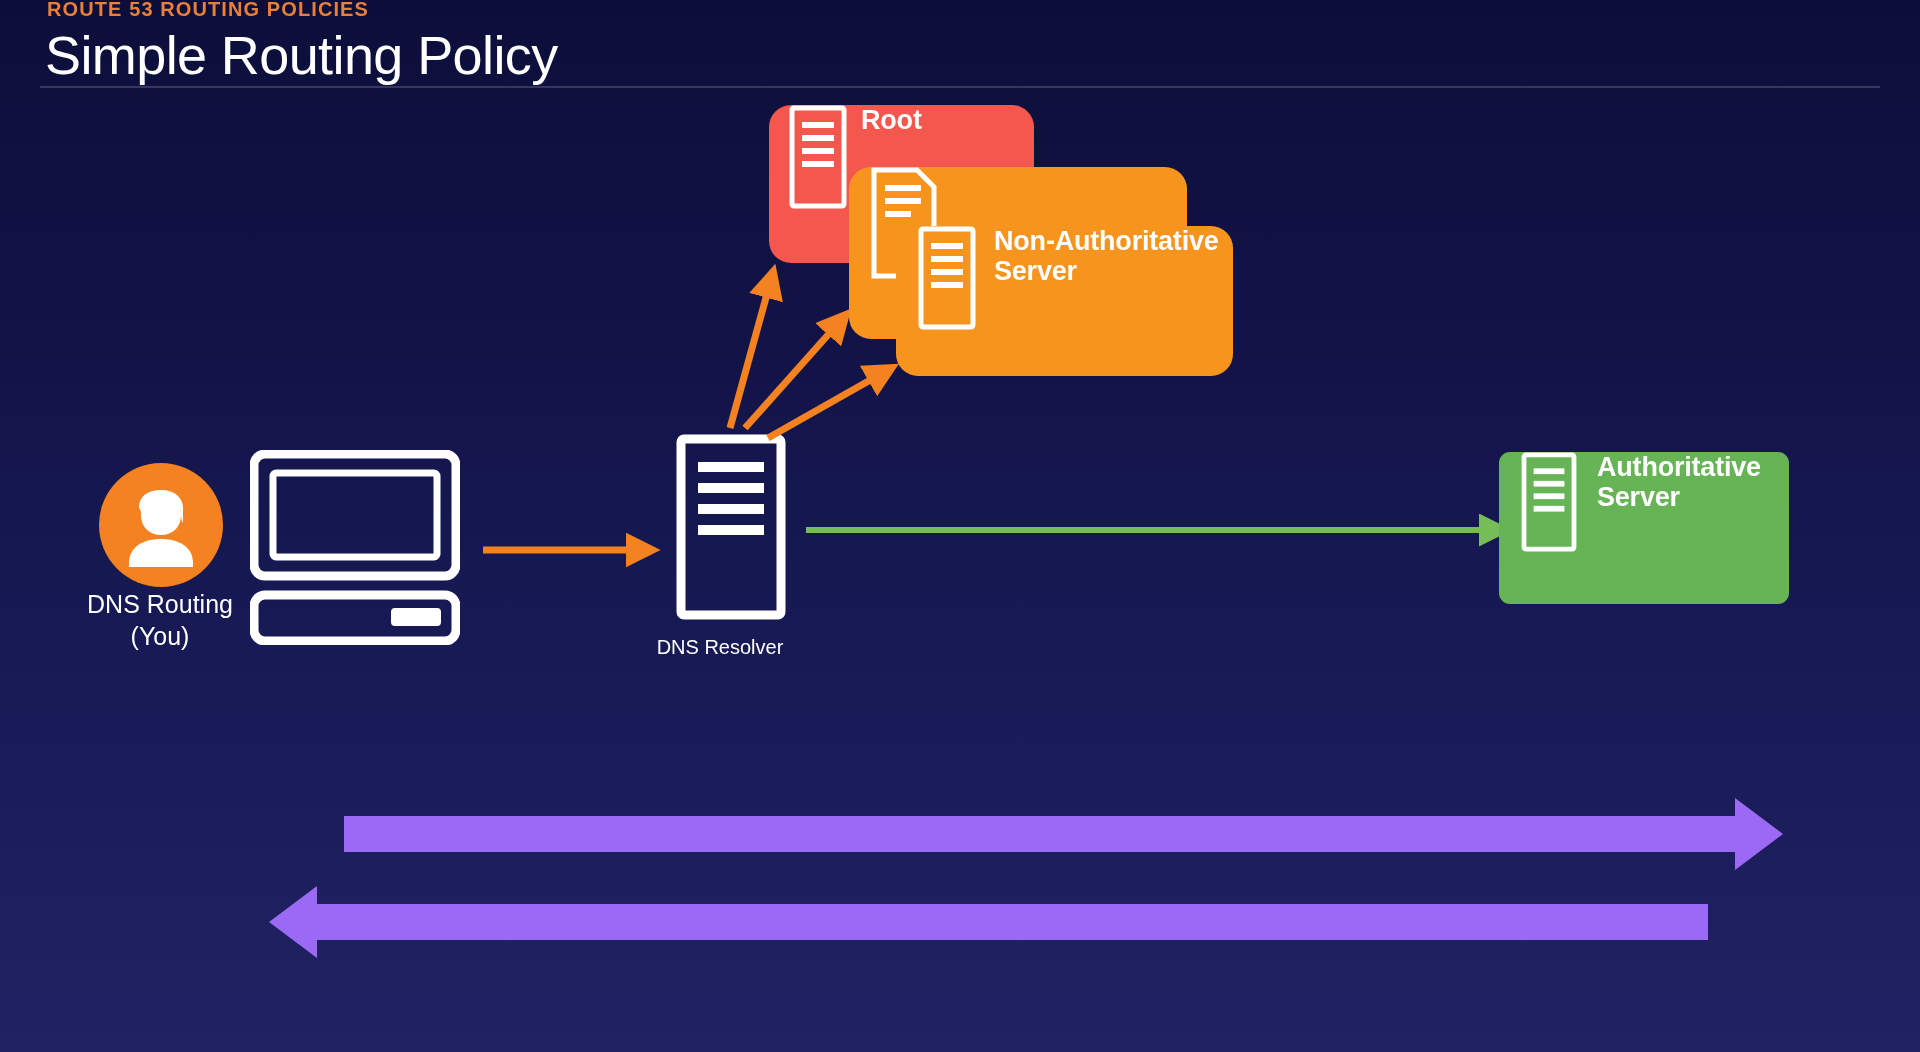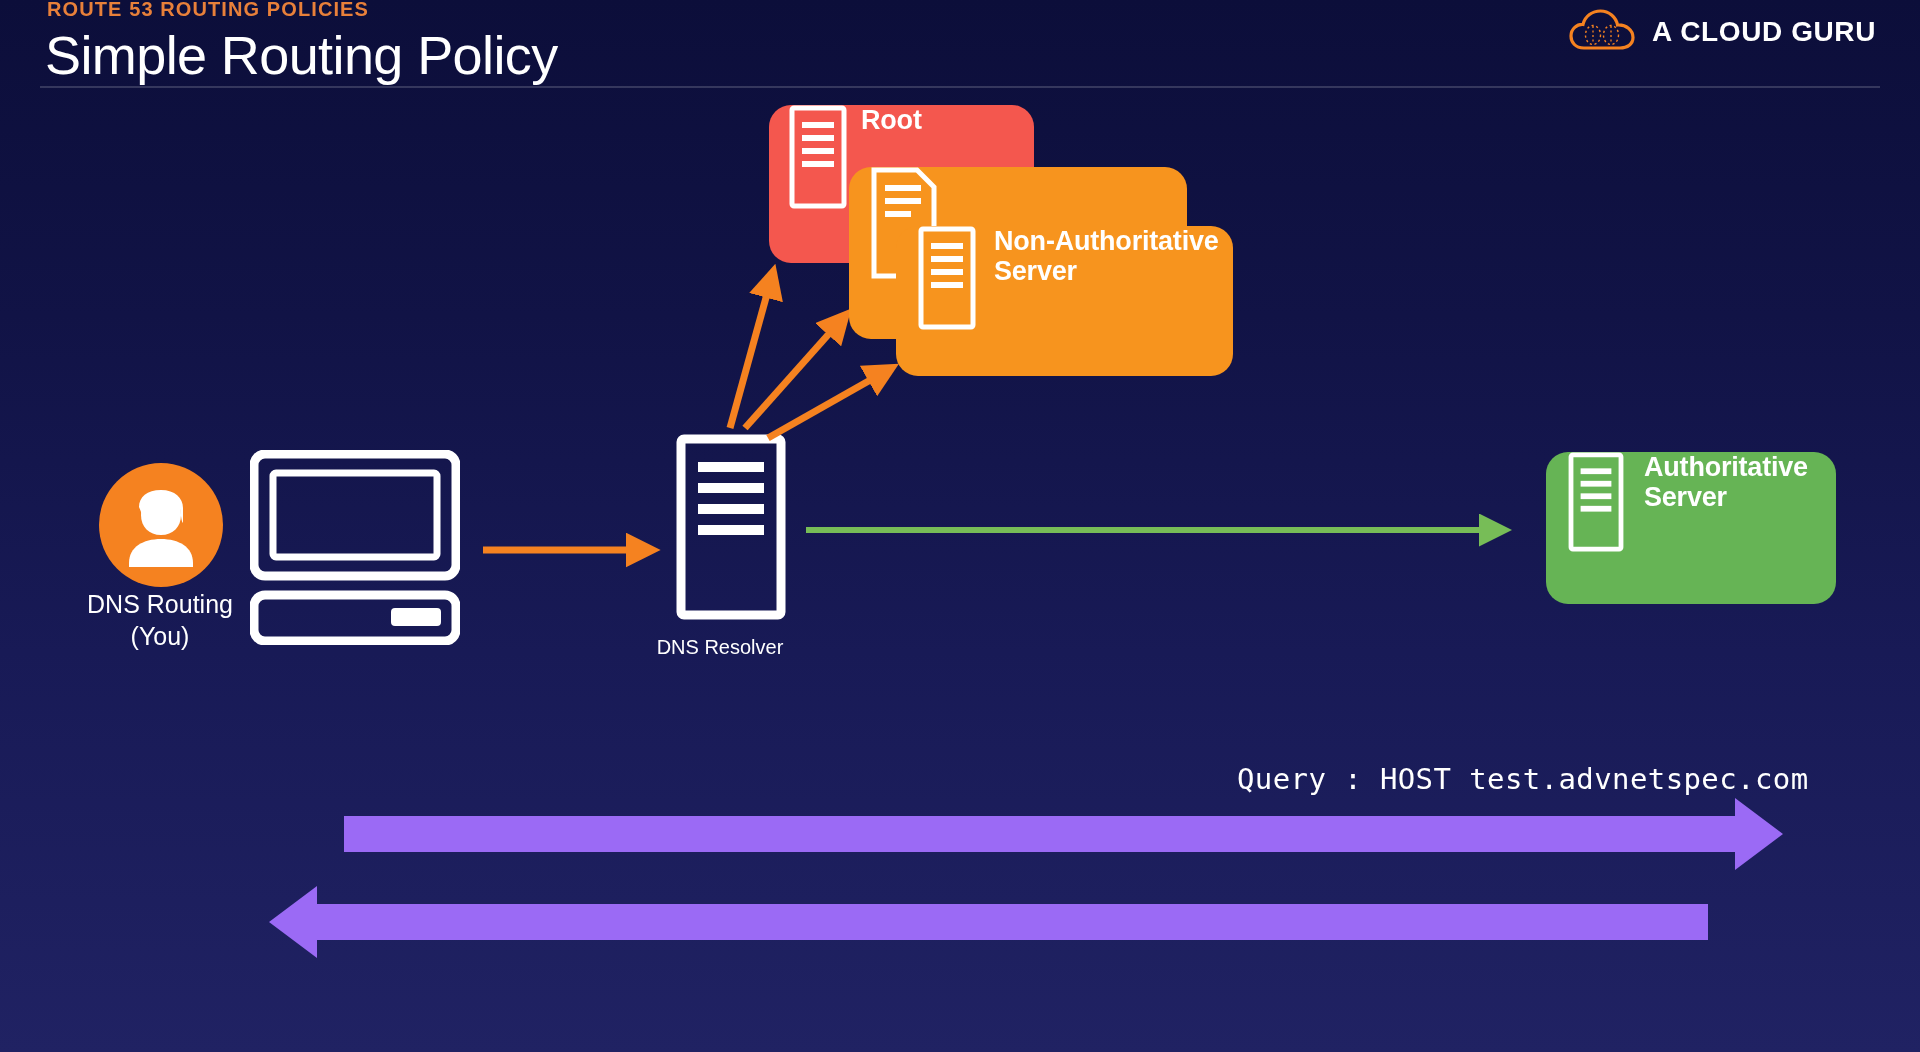--- a/index.html
+++ b/index.html
@@ -95,26 +95,27 @@
   }
   #card-nonauth {
     left: 896px; top: 226px;
     width: 337px; height: 150px;
     background: #f7941e;
     padding-left: 22px;
     gap: 18px;
     z-index: 4;
   }
   #card-auth {
-    left: 1546px; top: 452px;
+    left: 1499px; top: 452px;
     width: 290px; height: 152px;
     background: #66b455;
     padding-left: 22px;
     gap: 20px;
     z-index: 2;
+    border-radius: 11px;
   }
 
   
   #client-avatar {
     position: absolute;
     left: 99px; top: 463px;
     width: 124px; height: 124px;
     border-radius: 50%;
     background: #f58220;
   }
@@ -171,32 +172,20 @@
 </head>
 <body>
 
 <div id="slide">
 
   <div id="header">
     <div id="eyebrow">ROUTE 53 ROUTING POLICIES</div>
     <div id="slide-title">Simple Routing Policy</div>
     <div id="header-divider"></div>
 
-    <div id="brand">
-      <span>
-        <svg width="68" height="44" viewBox="0 0 68 44">
-          <path d="M16 40 C7 40 3 34 3 28 C3 21 9 16 15 16.5 C17 8 24.5 3 32.5 3 C41 3 48 9 49.5 17 C58 16.5 65 22 65 29.5 C65 36 59.5 40 52 40 Z" fill="none" stroke="#f58220" stroke-width="3.2"></path>
-          <ellipse cx="25" cy="27" rx="7.5" ry="9.5" fill="none" stroke="#f58220" stroke-width="1.4" stroke-dasharray="2.2 2.6"></ellipse>
-          <ellipse cx="43" cy="27" rx="7.5" ry="9.5" fill="none" stroke="#f58220" stroke-width="1.4" stroke-dasharray="2.2 2.6"></ellipse>
-          <path d="M25 18 L25 36" stroke="#f58220" stroke-width="1.3" stroke-dasharray="2 2.5"></path>
-          <path d="M43 18 L43 36" stroke="#f58220" stroke-width="1.3" stroke-dasharray="2 2.5"></path>
-        </svg>
-      </span>
-      <span id="brand-text">A CLOUD GURU</span>
-    </div>
   </div>
 
   <svg id="arrows">
     <defs>
       <marker id="orangeHead" markerWidth="5" markerHeight="5" refX="3.2" refY="2.5" orient="auto">
         <path d="M0,0 L5,2.5 L0,5 Z" fill="#f58220"></path>
       </marker>
       <marker id="greenHead" markerWidth="5.5" markerHeight="5.5" refX="3.5" refY="2.75" orient="auto">
         <path d="M0,0 L5.5,2.75 L0,5.5 Z" fill="#77bd57"></path>
       </marker>
@@ -308,15 +297,14 @@
     <svg width="110" height="186" viewBox="0 0 110 186">
       <rect x="5" y="5" width="100" height="176" rx="3" fill="none" stroke="#ffffff" stroke-width="9"></rect>
       <rect x="22" y="28" width="66" height="10" fill="#ffffff"></rect>
       <rect x="22" y="49" width="66" height="10" fill="#ffffff"></rect>
       <rect x="22" y="70" width="66" height="10" fill="#ffffff"></rect>
       <rect x="22" y="91" width="66" height="10" fill="#ffffff"></rect>
     </svg>
   </div>
   <div id="resolver-label">DNS Resolver</div>
 
-  <div class="mono-text" id="query-text">Query : HOST test.advnetspec.com</div>
 
 </div>
 
 </body></html>

